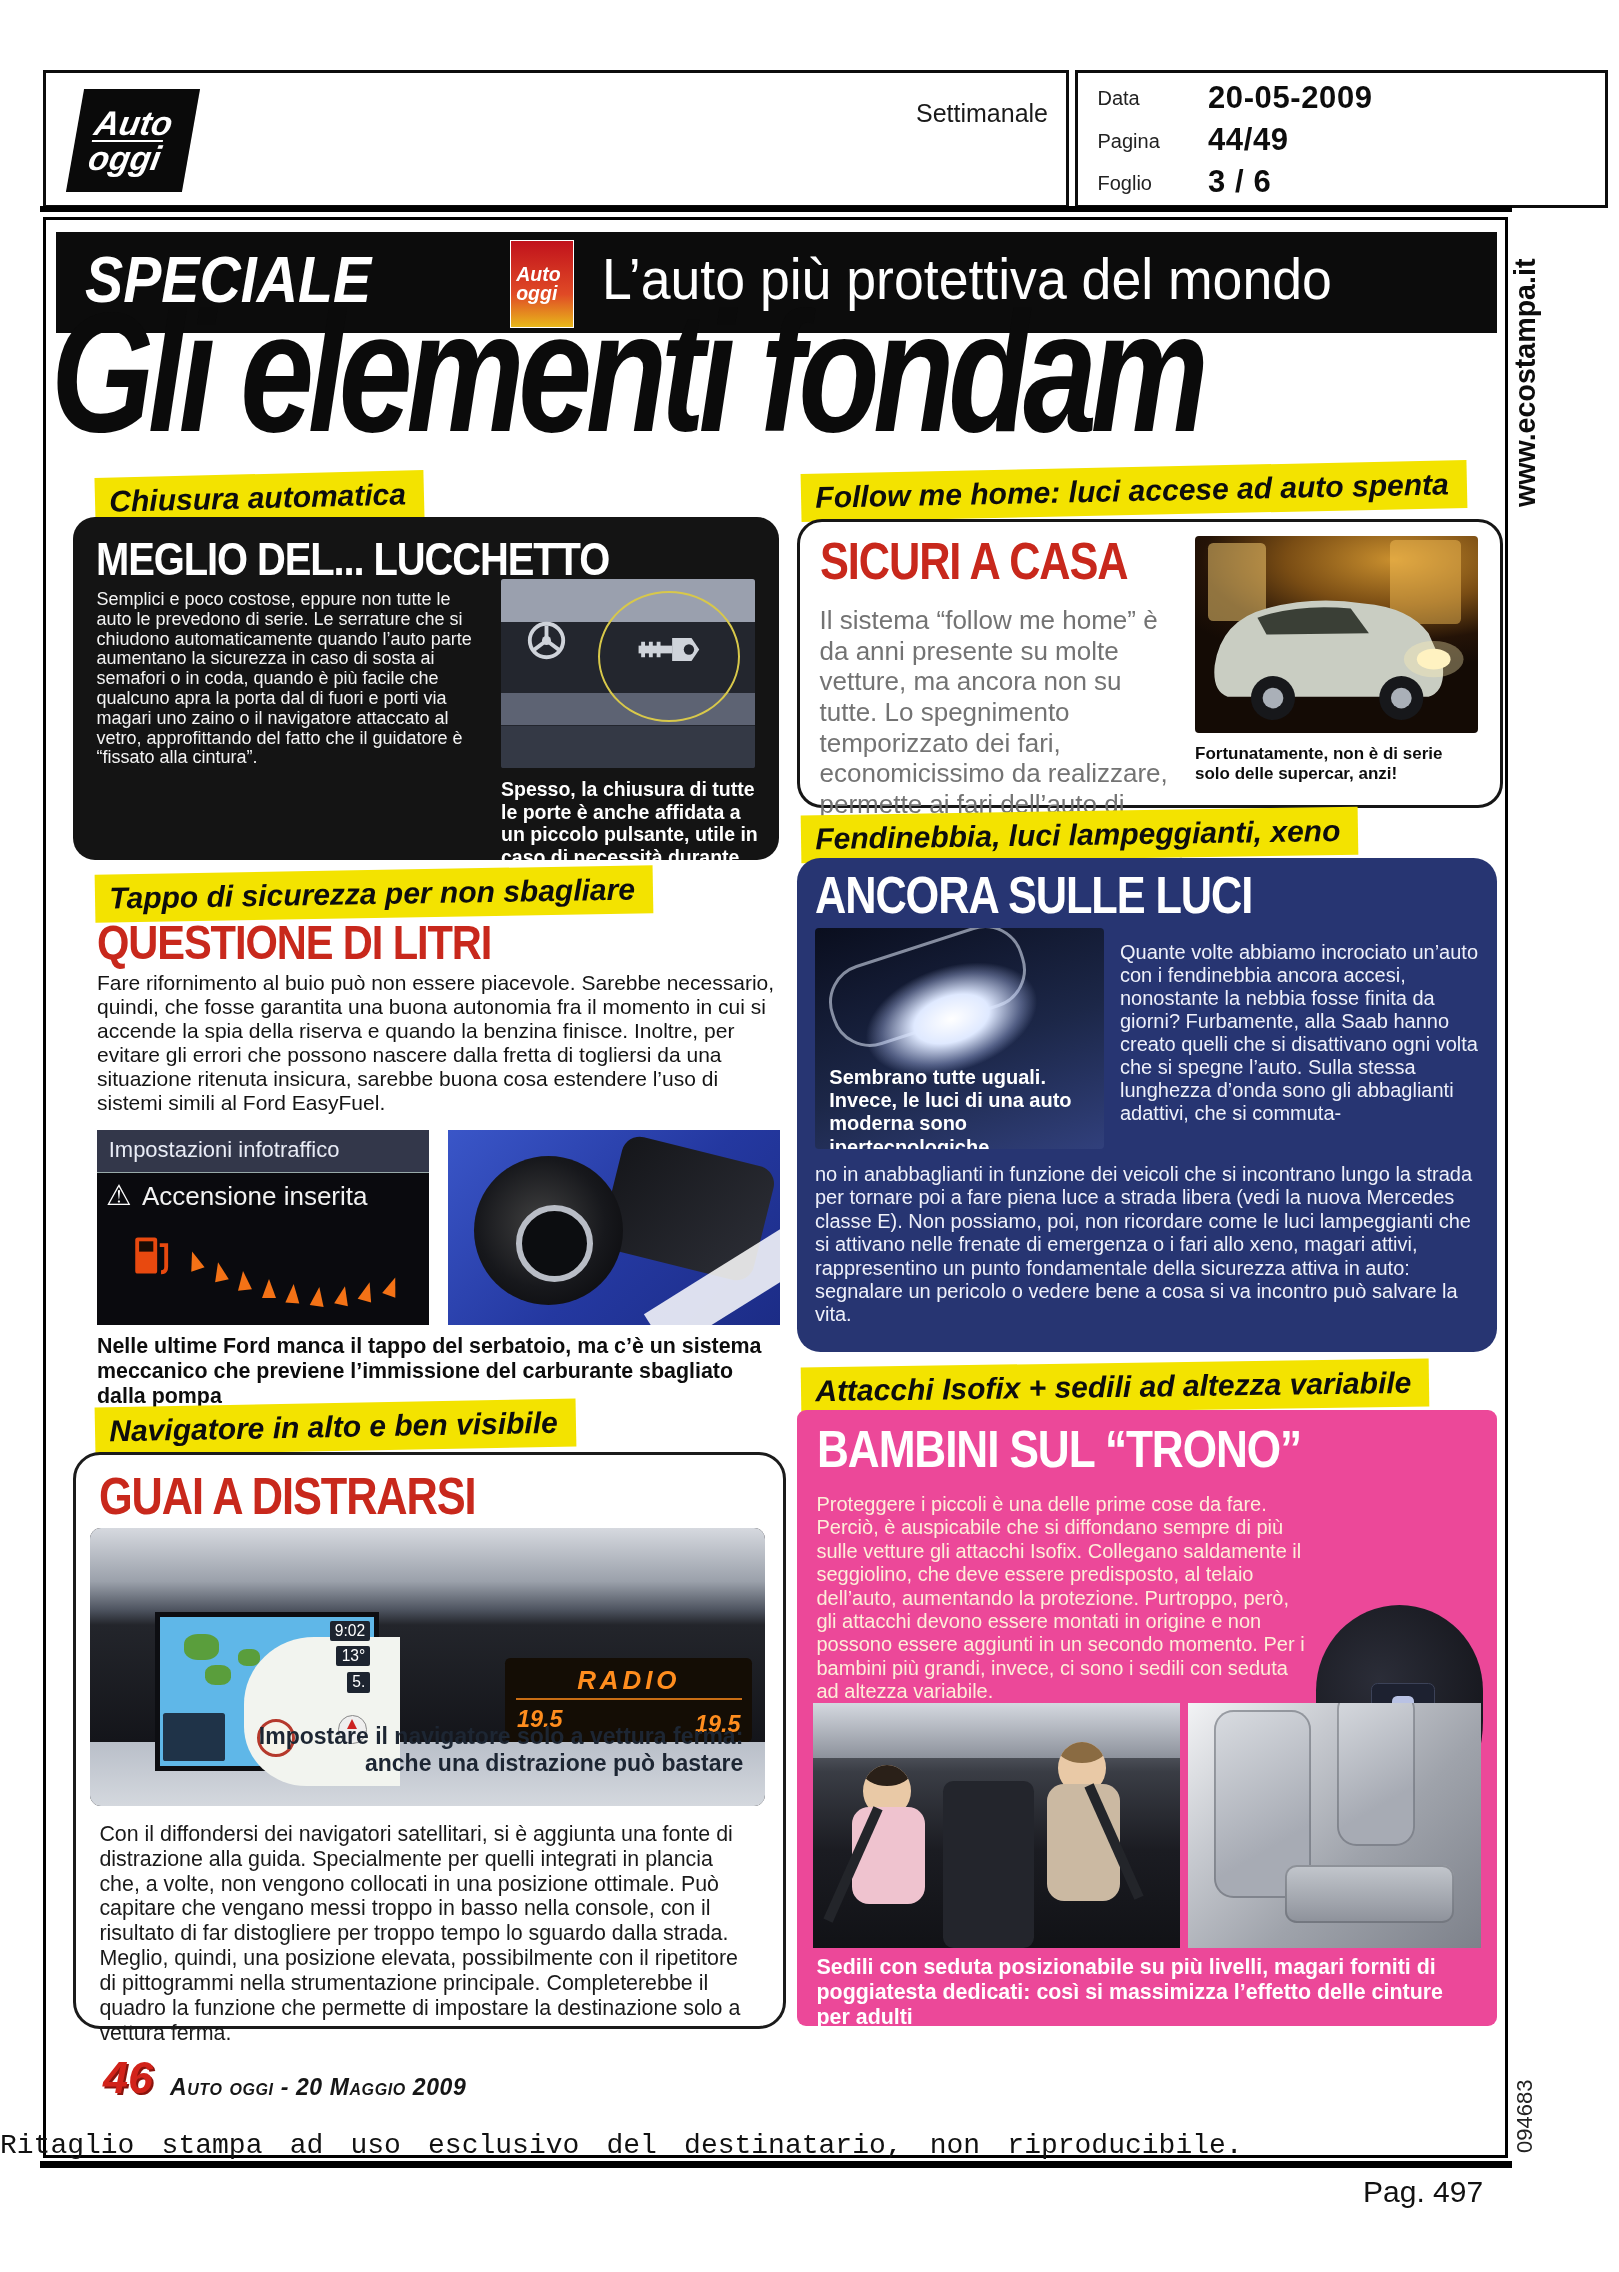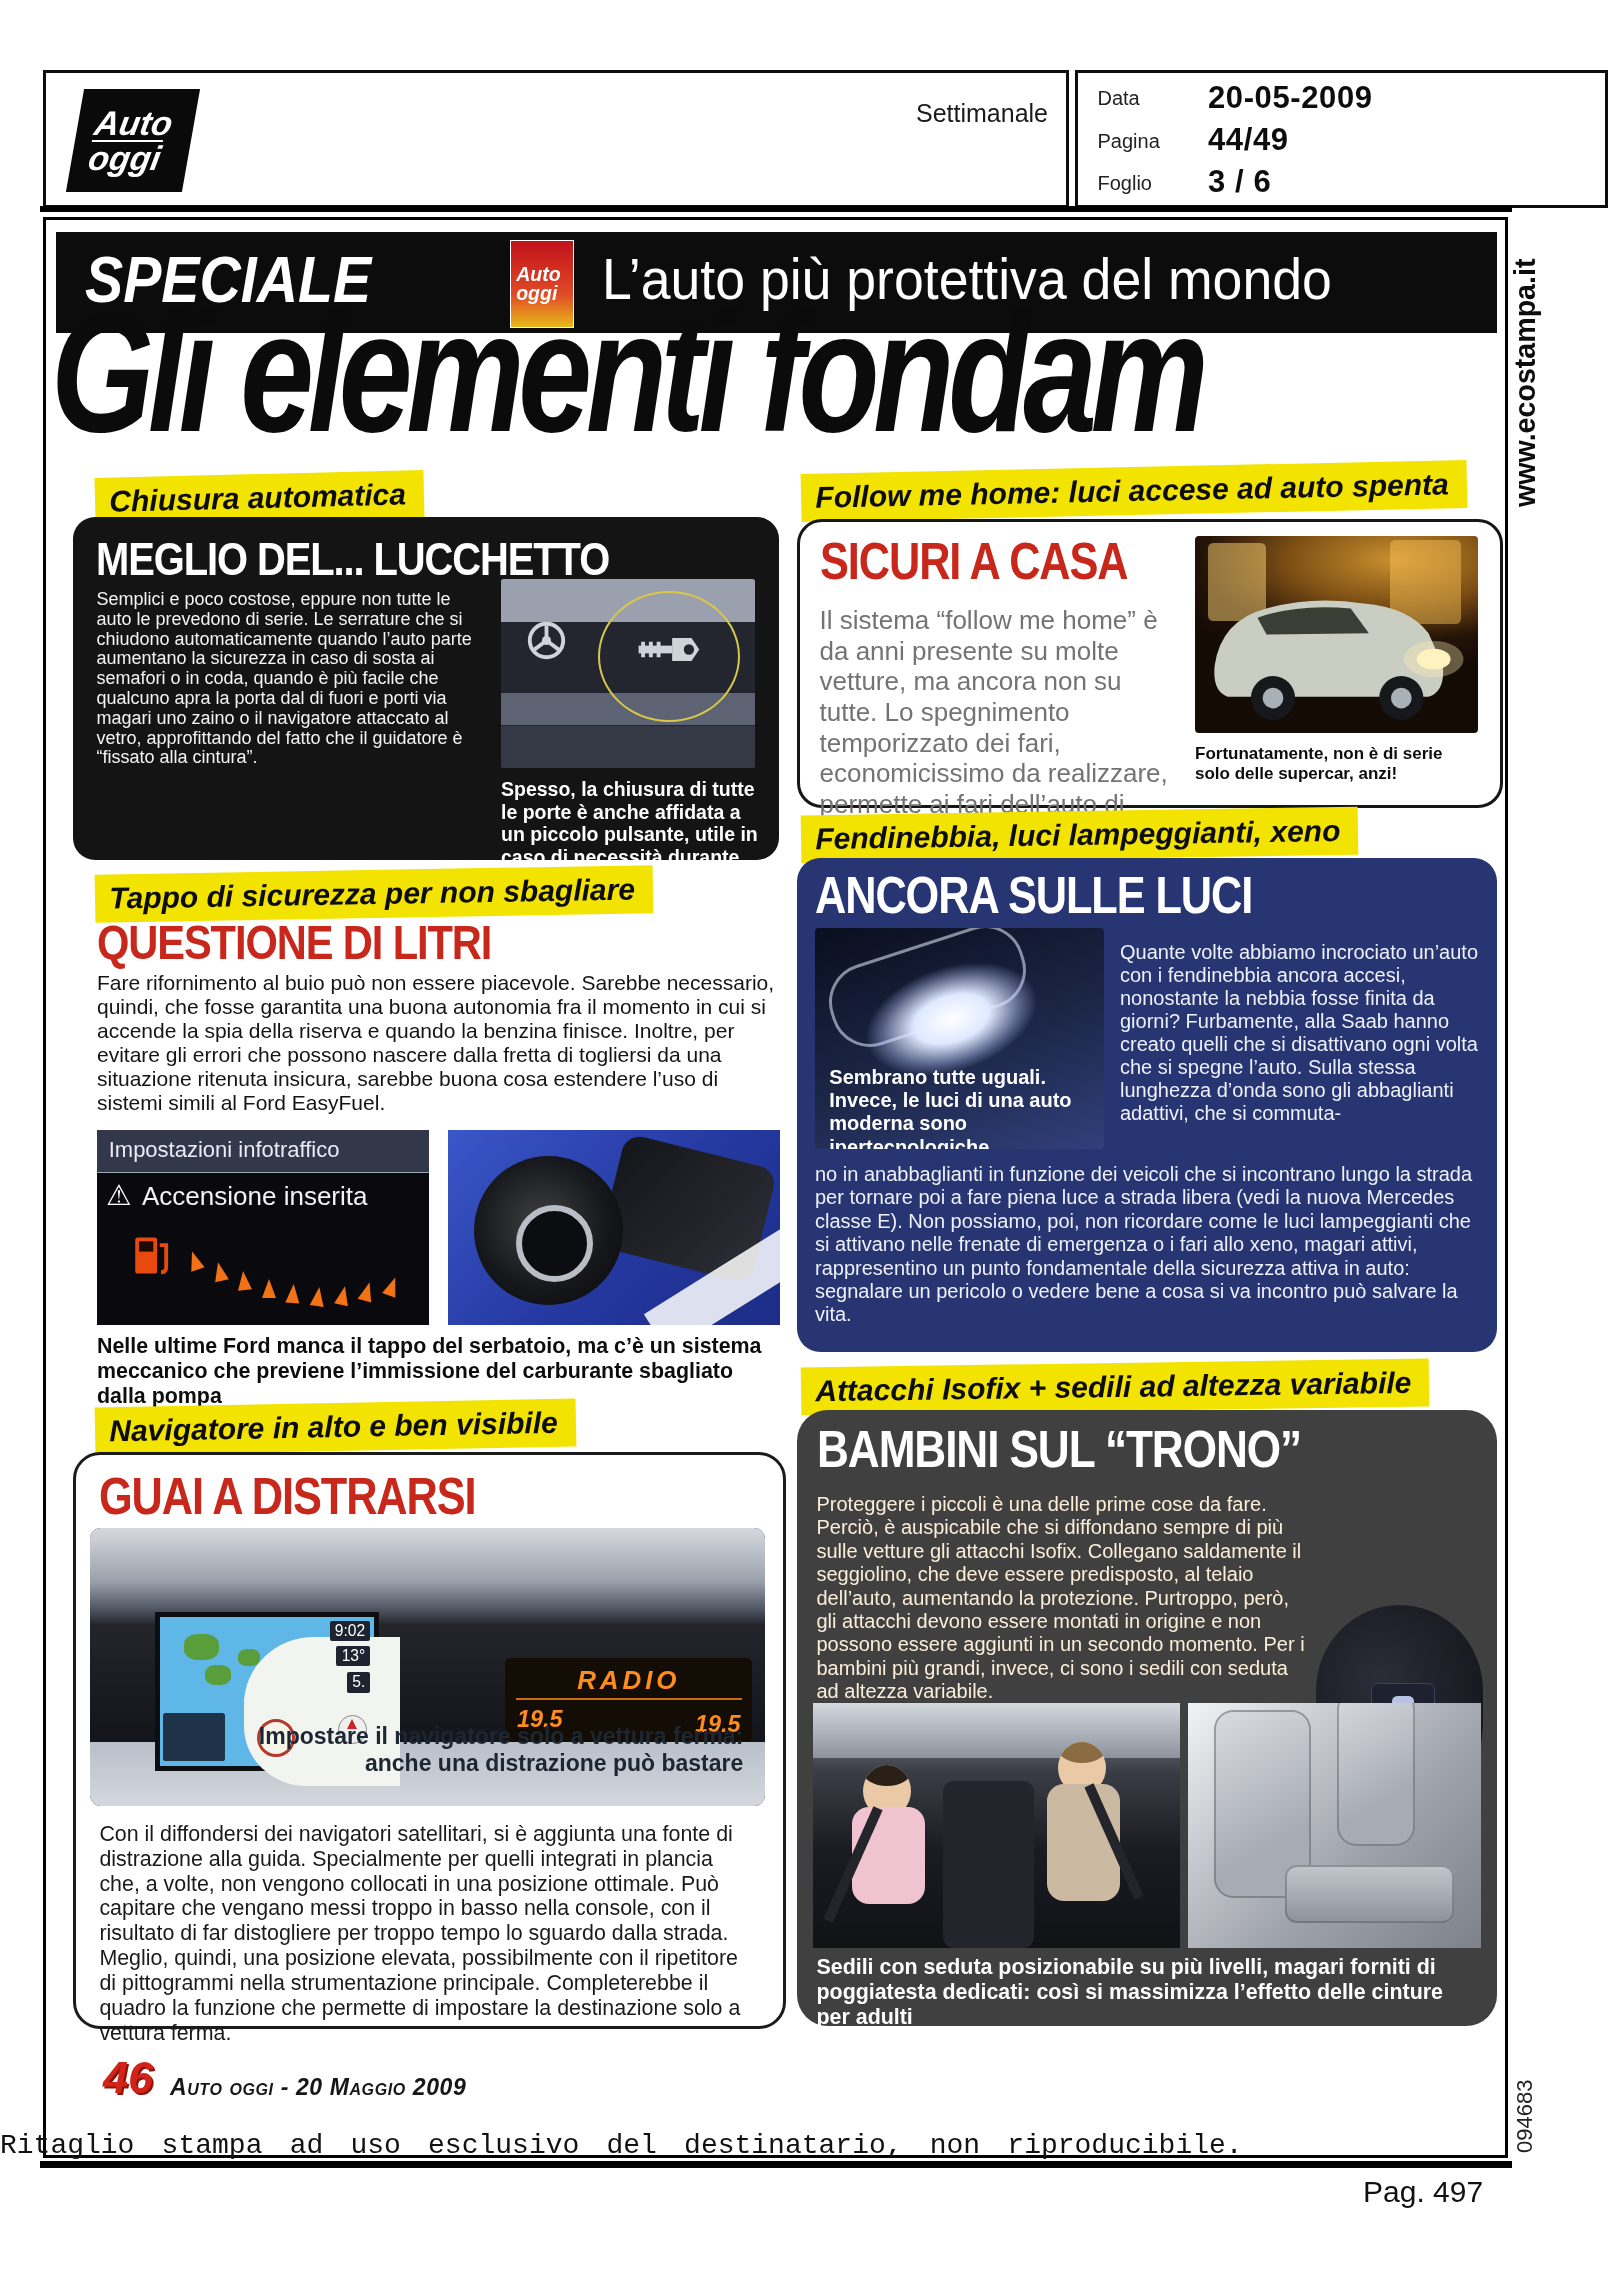--- a/index.html
+++ b/index.html
@@ -124,21 +124,21 @@
   .nav-radio{position:absolute;left:415px;top:130px;width:247px;height:84px;background:#140d05;border-radius:5.2px;}
   .lcd{color:#ff8d1e;font-style:italic;font-weight:bold;}
   .nav-radio .rlabel{position:absolute;left:0;top:6.5px;width:100%;text-align:center;font-size:26px;letter-spacing:3.9px;}
   .nav-radio .rline{position:absolute;left:10.4px;top:40px;width:226px;height:1.9px;background:#c96d14;}
   .nav-radio .rtl{position:absolute;left:11.7px;top:48px;font-size:23.4px;}
   .nav-radio .rtr{position:absolute;right:11.7px;top:53px;font-size:23.4px;}
   .nav-photocap{position:absolute;right:22px;top:195px;width:493px;text-align:right;font-size:23px;color:#1d2633;}
   .nav-body{position:absolute;left:23.4px;top:367px;width:658px;font-size:21.4px;line-height:1.16;color:#1a1a1a;font-weight:500;}
 
   
-  .box-bambini{position:absolute;left:797px;top:1410px;width:700px;height:616px;background:#404040;border-radius:31px;}
+  .box-bambini{position:absolute;left:797px;top:1410px;width:700px;height:616px;background:#ec4899;border-radius:9px;}
   .bam-title{position:absolute;left:19.5px;top:9px;font-size:52px;color:#fff;}
   .bam-body{position:absolute;left:19.5px;top:83px;width:494px;color:#fdeed8;font-size:20px;line-height:1.17;font-weight:500;}
   .bam-isofix{position:absolute;left:519px;top:195px;width:167px;height:214px;border-radius:50% 50% 42% 42%/40% 40% 46% 46%;
         background:radial-gradient(circle at 38% 35%,#2b2d38 0%,#15161c 70%);}
   .iso-label{position:absolute;left:55px;top:78px;width:62px;height:78px;background:#1d2130;border-radius:6.5px;
         border:1.3px solid #3c4258;color:#cfd6ee;text-align:center;}
   .iso-seat{display:inline-block;margin-top:11.7px;width:22px;height:26px;border-radius:5.2px 5.2px 2.6px 7.8px;background:#b9c2e4;}
   .iso-text{display:block;font-size:11px;letter-spacing:0.6px;margin-top:5.2px;color:#aeb6d8;}
   .bam-photo-kids{position:absolute;left:15.6px;top:293px;width:367px;height:245px;overflow:hidden;
         background:linear-gradient(180deg,#8d929c 0%,#3a3d45 28%,#1b1c22 60%,#111216 100%);}

